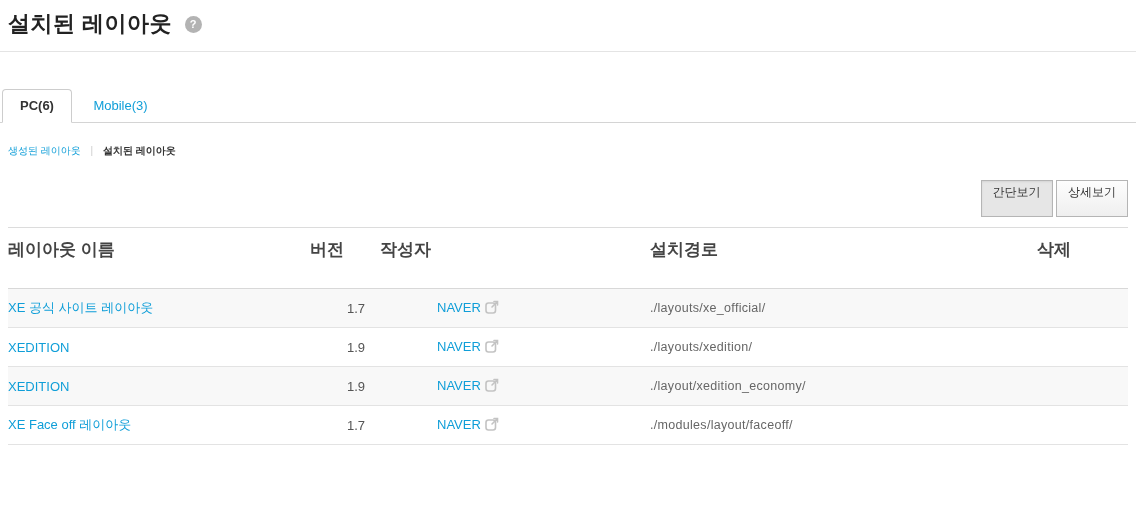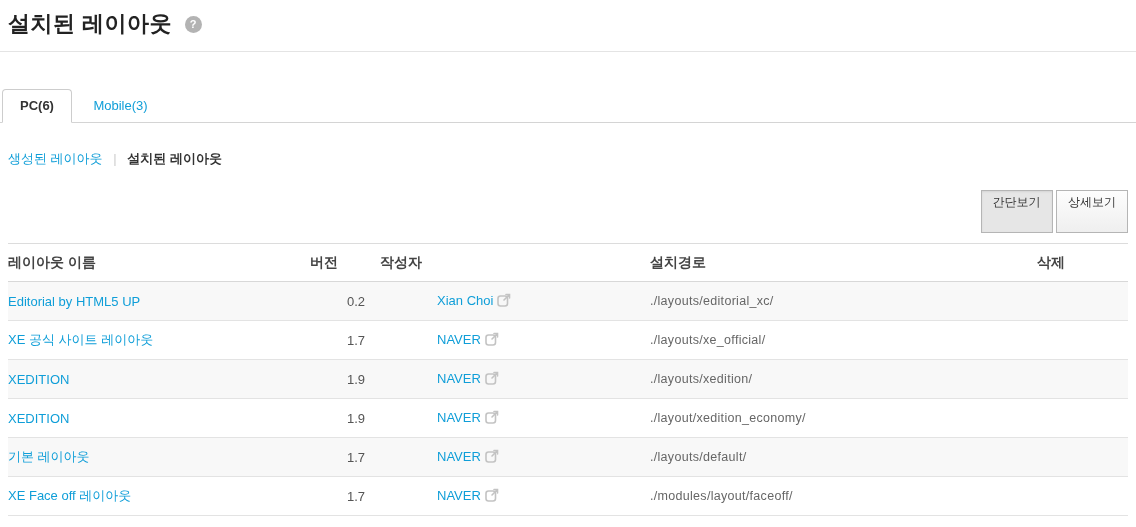--- a/index.html
+++ b/index.html
@@ -21,39 +21,39 @@
     display: inline-block; padding: 8px 17px 9px 17px; font-size: 13px; cursor: pointer;
     vertical-align: bottom;
   }
   .tab.active {
     background: #fff; border: 1px solid #cdcdcd; border-bottom: 1px solid #fff;
     border-radius: 4px 4px 0 0; margin-bottom: -1px; font-weight: 700; color: #333;
   }
   .tab.inactive { color: #0f9ed8; }
 
   
-  .subnav { margin: 27px 0 0 8px; font-size: 13px; }
+  .subnav { margin: 21px 0 0 8px; font-size: 10px; }
   .subnav a { color: #0f9ed8; text-decoration: none; cursor: pointer; }
   .subnav .sep { color: #ccc; margin: 0 7px; }
   .subnav .current { color: #333; font-weight: 700; }
 
   
   .view-switch { text-align: right; margin: 22px 8px 10px 0; }
   .vbtn {
-    display: inline-block; height: 43px; line-height: 23px; padding: 0 11px;
+    display: inline-block; height: 37px; line-height: 23px; padding: 0 11px;
     font-size: 12px; color: #333; border: 1px solid #b5b5b5; cursor: pointer;
     background: linear-gradient(#fdfdfd, #efefef); vertical-align: top;
   }
   .vbtn + .vbtn { margin-left: -1px; }
   .vbtn.active { background: #e6e6e6; box-shadow: inset 0 1px 2px rgba(0,0,0,0.08); }
 
   
   table { width: 1120px; margin-left: 8px; border-collapse: collapse; table-layout: fixed; }
   thead tr { border-top: 1px solid #dcdcdc; border-bottom: 1px solid #d8d8d8; }
-  th { text-align: left; font-size: 14px; font-weight: 700; color: #444; padding: 10px 0 9px 0; }
+  th { text-align: left; font-size: 17px; font-weight: 700; color: #444; padding: 10px 0 27px 0; }
   tbody tr { border-bottom: 1px solid #e3e3e3; height: 39px; }
   tbody tr:nth-child(odd) { background: #f8f8f8; }
   td { font-size: 13px; vertical-align: middle; padding: 0; }
   td.c-name a { color: #0f9ed8; text-decoration: none; cursor: pointer; }
   td.c-ver { color: #555; padding-left: 37px; }
   th.h-ver { padding-left: 0; }
   td.c-author { padding-left: 57px; }
   td.c-author a { color: #0f9ed8; text-decoration: none; cursor: pointer; }
   td.c-path { color: #666; font-size: 12.5px; letter-spacing: 0.3px; }
   .ext-icon { display: inline-block; margin-left: 4px; vertical-align: -2px; cursor: pointer; }
@@ -93,32 +93,20 @@
   <thead>
     <tr>
       <th>레이아웃 이름</th>
       <th class="h-ver">버전</th>
       <th>작성자</th>
       <th>설치경로</th>
       <th>삭제</th>
     </tr>
   </thead>
   <tbody id="layout-tbody">
-  <tr>
-    <td class="c-name"><a>Editorial by HTML5 UP</a></td>
-    <td class="c-ver">0.2</td>
-    <td class="c-author">
-      <a>Xian Choi</a><span class="ext-icon"><svg width="14" height="14" viewBox="0 0 14 14">
-              <rect x="1" y="3" width="9.5" height="10" rx="2.5" fill="none" stroke="#c3c3c3" stroke-width="1.6"></rect>
-              <path d="M7 7 L12 2 M9 1.5 L12.5 1.5 L12.5 5" fill="none" stroke="#c3c3c3" stroke-width="1.6" stroke-linecap="round"></path>
-            </svg></span>
-    </td>
-    <td class="c-path">./layouts/editorial_xc/</td>
-    <td class="c-del"></td>
-  </tr>
 
   <tr>
     <td class="c-name"><a>XE 공식 사이트 레이아웃</a></td>
     <td class="c-ver">1.7</td>
     <td class="c-author">
       <a>NAVER</a><span class="ext-icon"><svg width="14" height="14" viewBox="0 0 14 14">
               <rect x="1" y="3" width="9.5" height="10" rx="2.5" fill="none" stroke="#c3c3c3" stroke-width="1.6"></rect>
               <path d="M7 7 L12 2 M9 1.5 L12.5 1.5 L12.5 5" fill="none" stroke="#c3c3c3" stroke-width="1.6" stroke-linecap="round"></path>
             </svg></span>
     </td>
@@ -145,32 +133,20 @@
     <td class="c-author">
       <a>NAVER</a><span class="ext-icon"><svg width="14" height="14" viewBox="0 0 14 14">
               <rect x="1" y="3" width="9.5" height="10" rx="2.5" fill="none" stroke="#c3c3c3" stroke-width="1.6"></rect>
               <path d="M7 7 L12 2 M9 1.5 L12.5 1.5 L12.5 5" fill="none" stroke="#c3c3c3" stroke-width="1.6" stroke-linecap="round"></path>
             </svg></span>
     </td>
     <td class="c-path">./layout/xedition_economy/</td>
     <td class="c-del"></td>
   </tr>
 
-  <tr>
-    <td class="c-name"><a>기본 레이아웃</a></td>
-    <td class="c-ver">1.7</td>
-    <td class="c-author">
-      <a>NAVER</a><span class="ext-icon"><svg width="14" height="14" viewBox="0 0 14 14">
-              <rect x="1" y="3" width="9.5" height="10" rx="2.5" fill="none" stroke="#c3c3c3" stroke-width="1.6"></rect>
-              <path d="M7 7 L12 2 M9 1.5 L12.5 1.5 L12.5 5" fill="none" stroke="#c3c3c3" stroke-width="1.6" stroke-linecap="round"></path>
-            </svg></span>
-    </td>
-    <td class="c-path">./layouts/default/</td>
-    <td class="c-del"></td>
-  </tr>
 
 
   <tr>
     <td class="c-name"><a>XE Face off 레이아웃</a></td>
     <td class="c-ver">1.7</td>
     <td class="c-author">
       <a>NAVER</a><span class="ext-icon"><svg width="14" height="14" viewBox="0 0 14 14">
               <rect x="1" y="3" width="9.5" height="10" rx="2.5" fill="none" stroke="#c3c3c3" stroke-width="1.6"></rect>
               <path d="M7 7 L12 2 M9 1.5 L12.5 1.5 L12.5 5" fill="none" stroke="#c3c3c3" stroke-width="1.6" stroke-linecap="round"></path>
             </svg></span>

